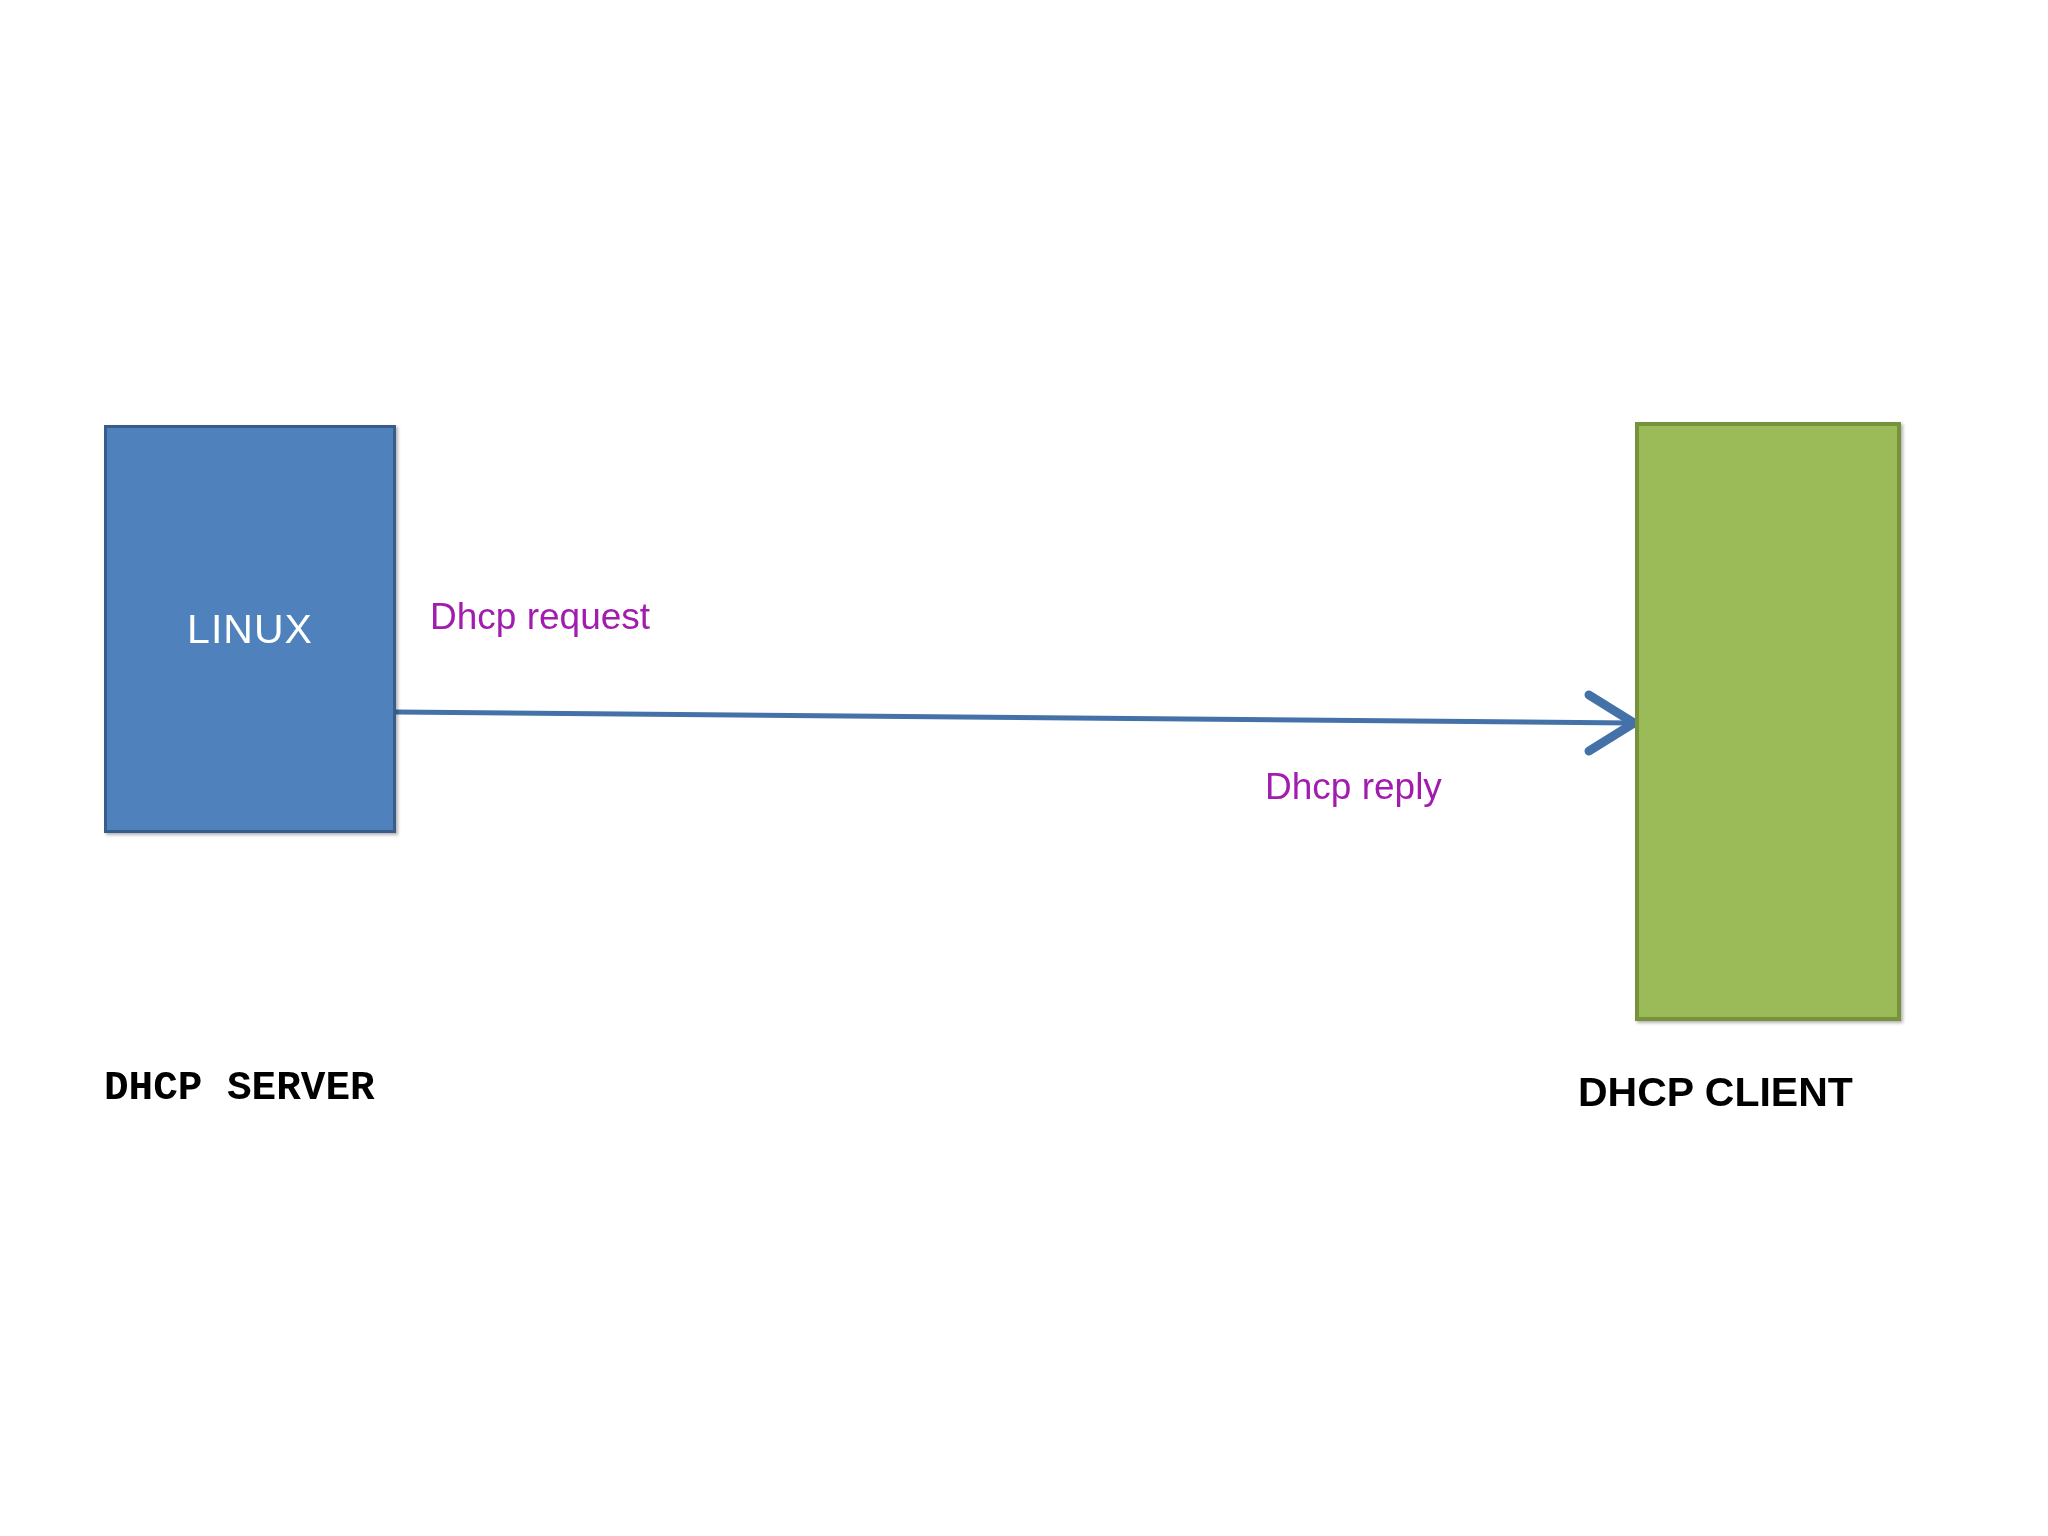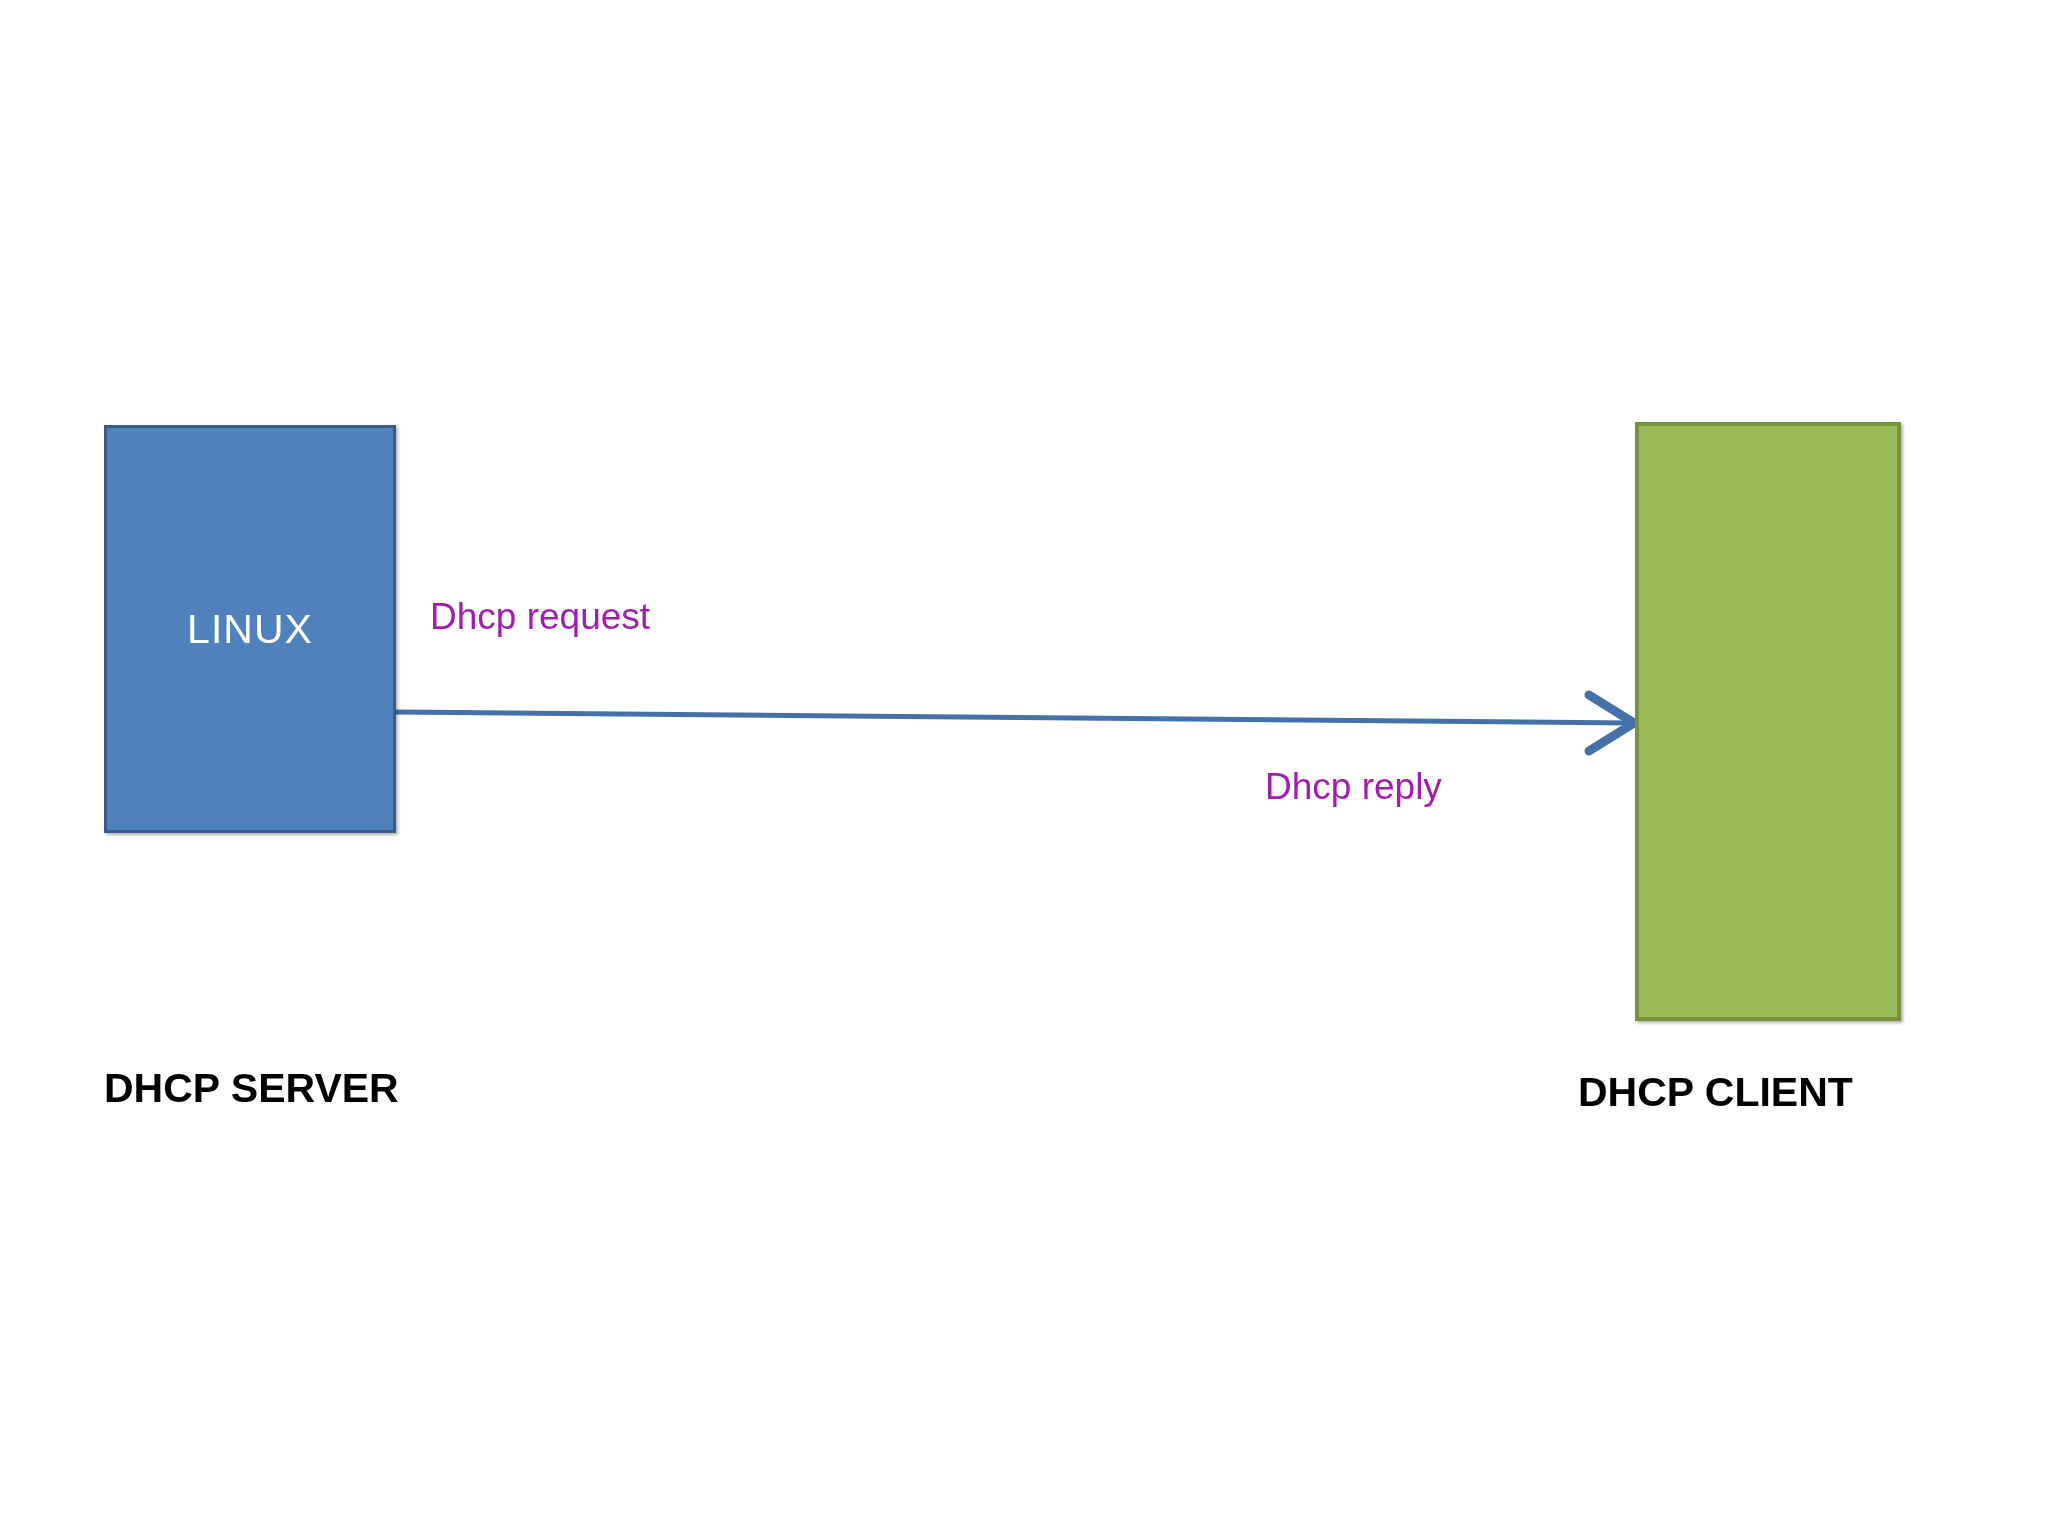--- a/index.html
+++ b/index.html
@@ -59,20 +59,21 @@
     position: absolute;
     color: #000000;
     font-weight: bold;
     font-size: 41px;
     line-height: 1;
     white-space: nowrap;
   }
   #server-caption {
     left: 104px;
     top: 1068px;
+    font-family: Liberation Mono, monospace;
   }
   #client-caption {
     left: 1578px;
     top: 1072px;
   }
 
   
   .edge-label {
     position: absolute;
     color: #a21caf;

